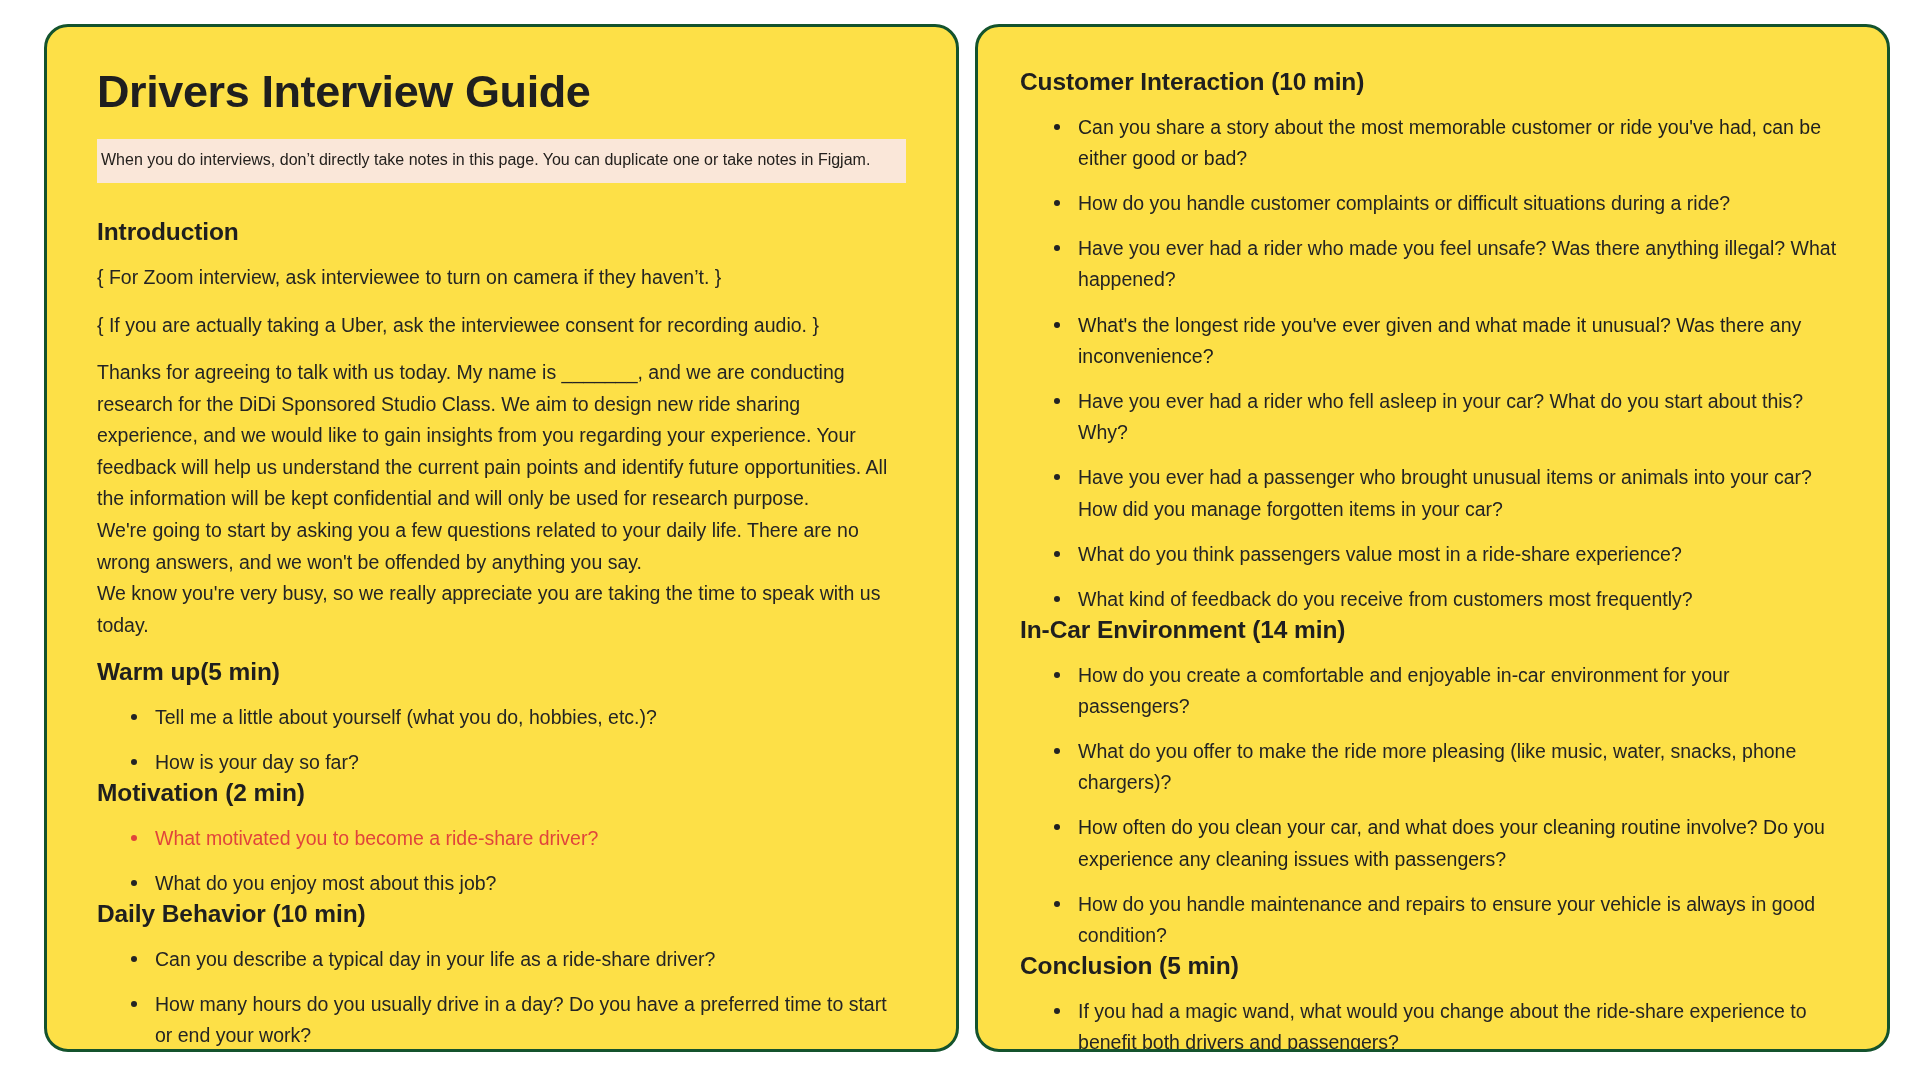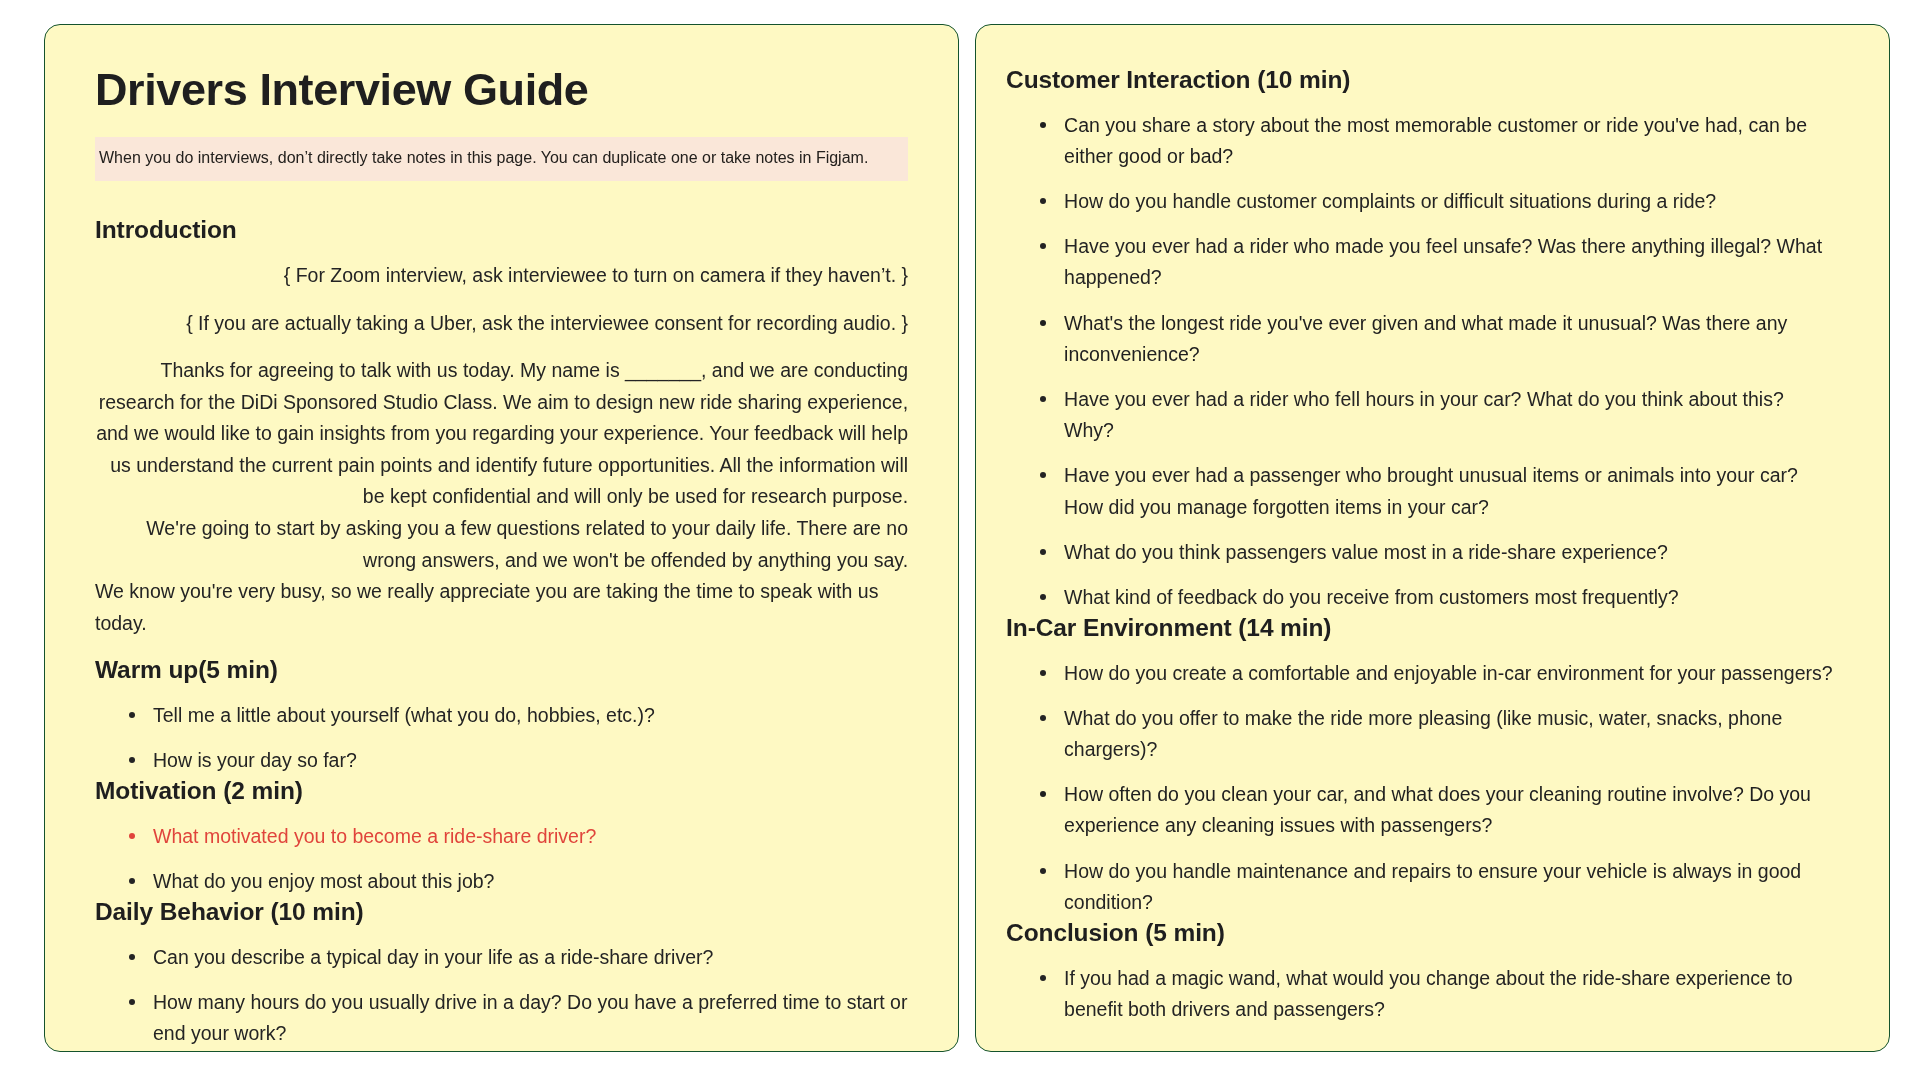--- a/index.html
+++ b/index.html
@@ -14,27 +14,27 @@
   }
   .page {
     width: 1920px;
     height: 1080px;
     display: flex;
     gap: 16px;
     padding: 24px 30px 28px 44px;
     background: #ffffff;
   }
   .card {
-    background: #fef9c3;
-    border: 1px solid #14532d;
-    border-radius: 16px;
+    background: #fde047;
+    border: 3px solid #14532d;
+    border-radius: 24px;
     overflow: hidden;
   }
   .card-left  { width: 920px; padding: 40px 50px 0 50px; }
-  .card-right { width: 920px; padding: 40px 50px 0 30px; }
+  .card-right { width: 920px; padding: 40px 50px 0 42px; }
 
   .doc-title {
     font-size: 45px;
     font-weight: bold;
     color: #1f1f1f;
     letter-spacing: -0.4px;
     margin: 0 0 22px 0;
     line-height: 1.12;
   }
   .callout {
@@ -84,21 +84,21 @@
     top: 12px;
     width: 6px;
     height: 6px;
     border-radius: 50%;
     background: #242424;
   }
   ul.qlist li.bold { font-weight: normal; color: #1f1f1f; }
   ul.qlist li.bold::before { background: #1f1f1f; }
   ul.qlist li.accent { color: #e0443b; }
   ul.qlist li.accent::before { background: #e0443b; }
-  .intro-block p.body:not(:last-child) { margin-bottom: 16px; text-align: right; }
+  .intro-block p.body:not(:last-child) { margin-bottom: 16px; }
   .run-on { margin-bottom: 0 !important; }
 </style>
 </head>
 <body>
 
 <div class="page">
 
   <div class="card card-left">
 
     <h1 class="doc-title">Drivers Interview Guide</h1>
@@ -135,21 +135,21 @@
   </div>
 
   <div class="card card-right">
     <div id="right-sections">
         <h2 class="section">Customer Interaction (10 min)</h2>
         <ul class="qlist">
           <li class="bold">Can you share a story about the most memorable customer or ride you've had, can be either good or bad?</li>
           <li class="">How do you handle customer complaints or difficult situations during a ride?</li>
           <li class="">Have you ever had a rider who made you feel unsafe? Was there anything illegal? What happened?</li>
           <li class="bold">What's the longest ride you've ever given and what made it unusual? Was there any inconvenience?</li>
-          <li class="">Have you ever had a rider who fell hours in your car? What do you think about this? Why?</li>
+          <li class="">Have you ever had a rider who fell asleep in your car? What do you start about this? Why?</li>
           <li class="">Have you ever had a passenger who brought unusual items or animals into your car? How did you manage forgotten items in your car?</li>
           <li class="">What do you think passengers value most in a ride-share experience?</li>
           <li class="">What kind of feedback do you receive from customers most frequently?</li>
         </ul>
         <h2 class="section sec-gap">In-Car Environment (14 min)</h2>
         <ul class="qlist">
           <li class="">How do you create a comfortable and enjoyable in-car environment for your passengers?</li>
           <li class="">What do you offer to make the ride more pleasing (like music, water, snacks, phone chargers)?</li>
           <li class="bold">How often do you clean your car, and what does your cleaning routine involve? Do you experience any cleaning issues with passengers?</li>
           <li class="">How do you handle maintenance and repairs to ensure your vehicle is always in good condition?</li>

